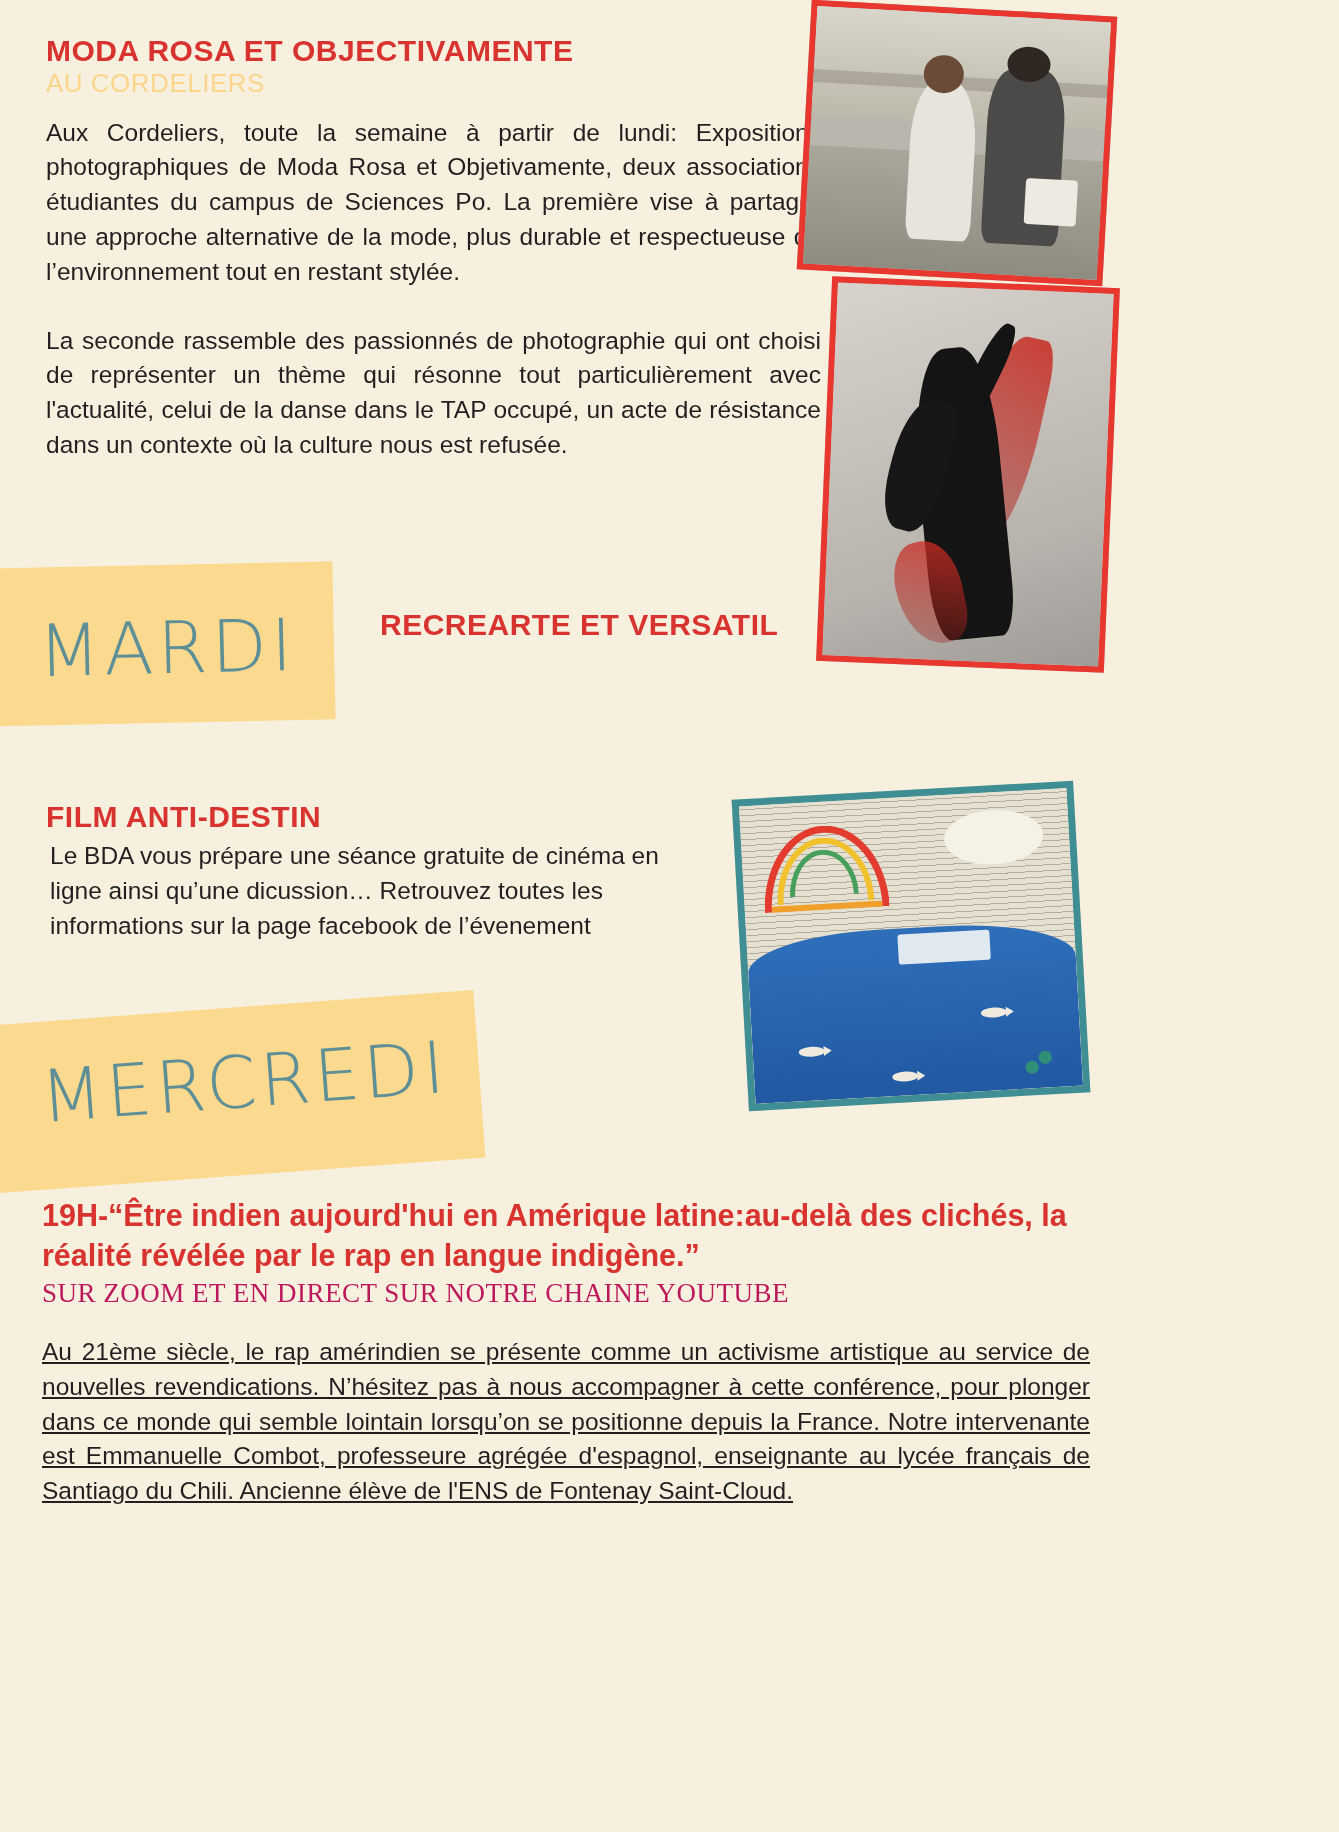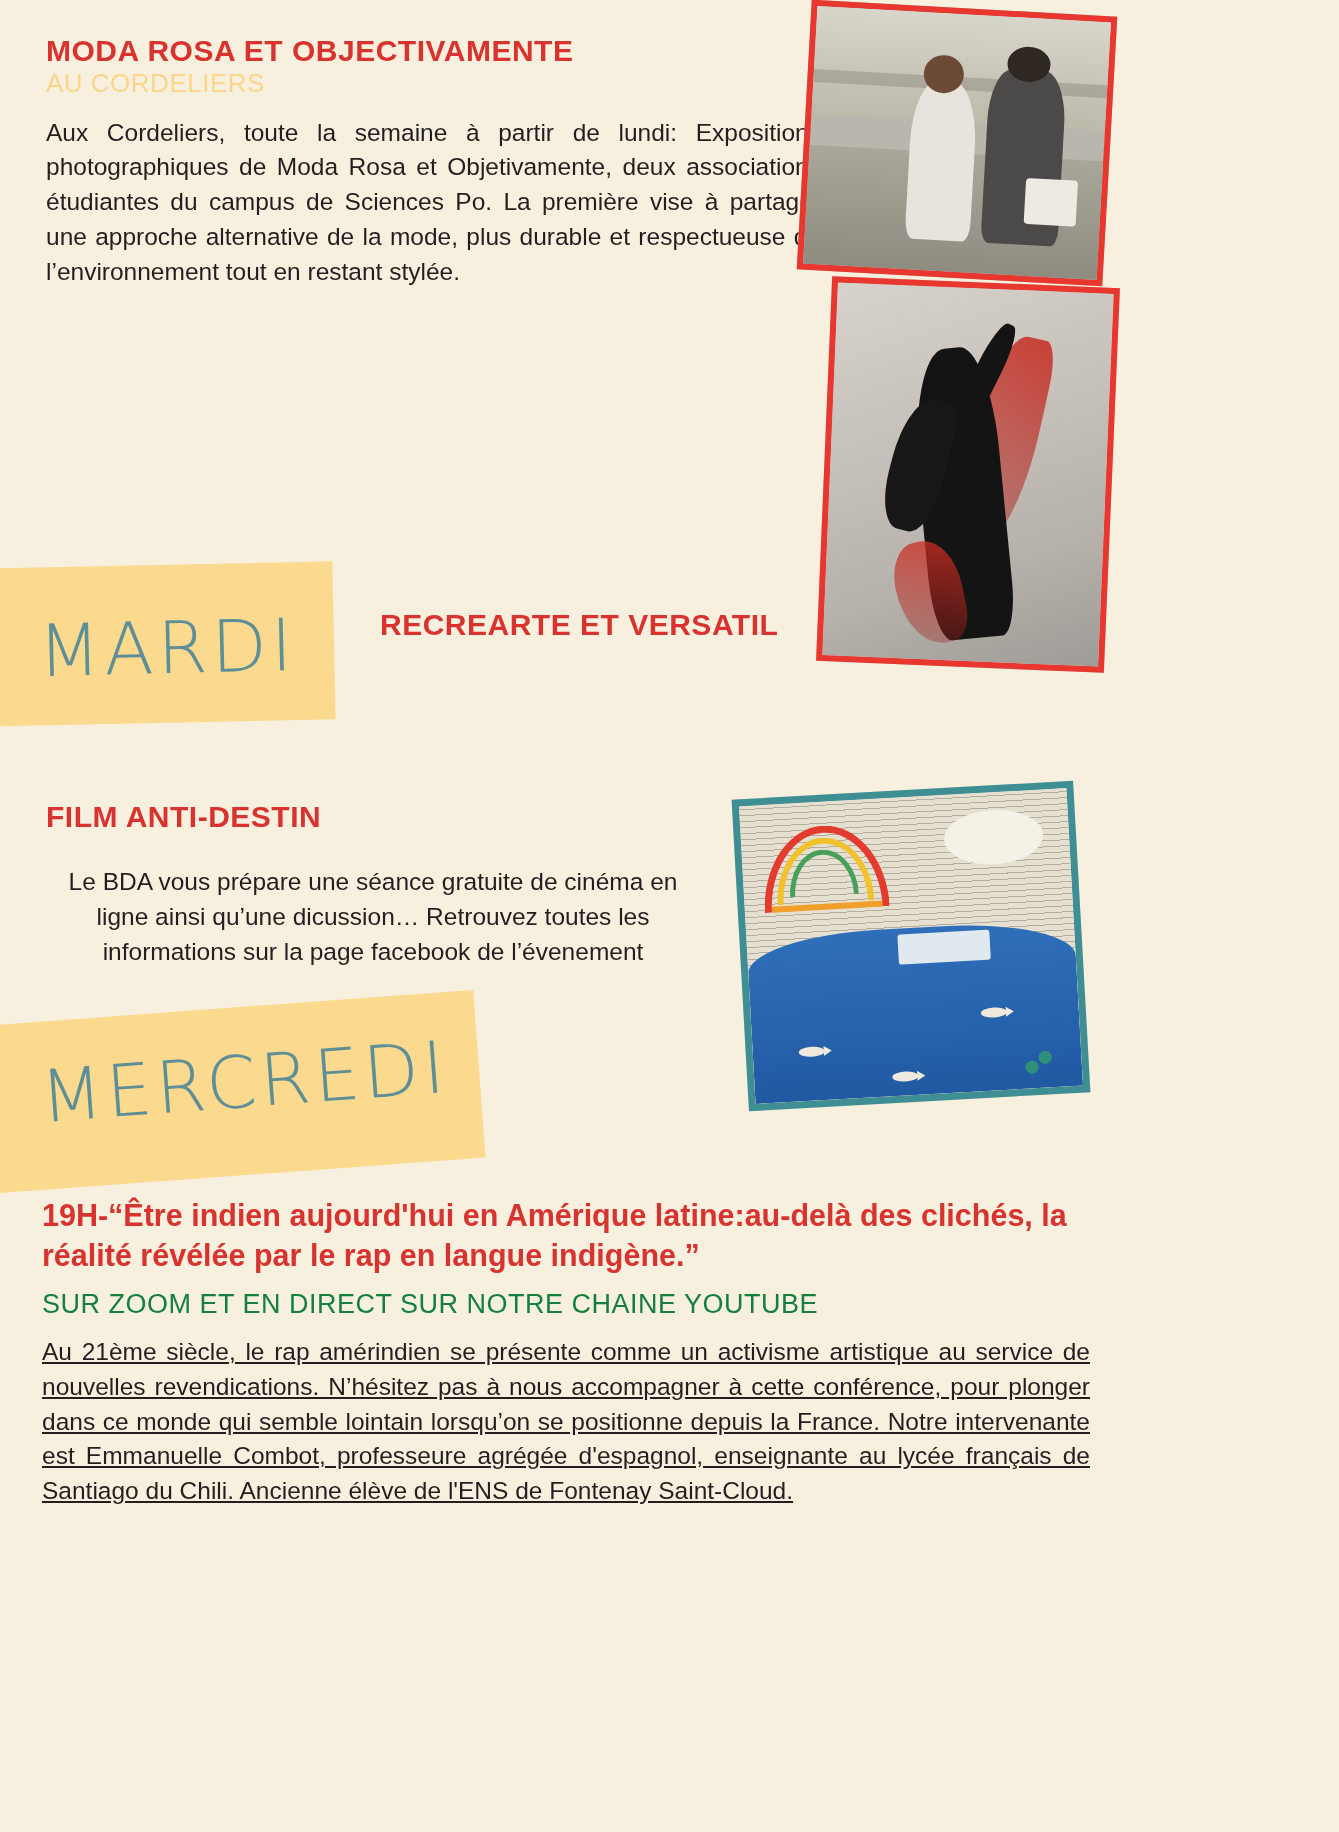--- a/index.html
+++ b/index.html
@@ -106,40 +106,41 @@
     margin-left: 8px;
   }
 
   
   #film-block {
     position: absolute;
     left: 46px;
     top: 800px;
     width: 650px;
   }
-  #film-body { margin-top: 32px; margin-left: 4px; text-align: center; }
+  #film-body { margin-top: 6px; margin-left: 4px; }
 
   
   #conf-block {
     position: absolute;
     left: 42px;
     top: 1196px;
     width: 1060px;
   }
   #conf-title {
     color: #d8332f;
     font-size: 30.5px;
     line-height: 1.3;
     margin: 0;
   }
   #conf-sub {
-    color: #15803d;
+    color: #be185d;
     font-size: 27px;
     letter-spacing: 0.5px;
-    margin: 14px 0 0 0;
+    margin: 3px 0 0 0;
+    font-family: Liberation Serif, serif;
   }
   #conf-body {
     position: absolute;
     left: 42px;
     top: 1335px;
     width: 1048px;
     text-decoration: underline;
   }
 
   
@@ -305,20 +306,21 @@
 </style>
 </head>
 <body>
 
 <div class="page">
 
   <div id="moda-block">
     <h1 class="sec-title">MODA ROSA ET OBJECTIVAMENTE</h1>
     <div class="sec-sub">AU CORDELIERS</div>
     <p id="moda-para1" class="body-text justify">Aux Cordeliers, toute la semaine à partir de lundi: Expositions photographiques de Moda Rosa et Objetivamente, deux associations étudiantes du campus de Sciences Po. La première vise à partager une approche alternative de la mode, plus durable et respectueuse de l’environnement tout en restant stylée.</p>
+    <p id="moda-para2" class="body-text justify">La seconde rassemble des passionnés de photographie qui ont choisi de représenter un thème qui résonne tout particulièrement avec l'actualité, celui de la danse dans le TAP occupé, un acte de résistance dans un contexte où la culture nous est refusée.</p>
   </div>
 
   <div class="photo" id="photo-students">
     <div class="sky"></div>
     <div class="bldg"></div>
     <div class="ground"></div>
     <div class="fig-a"></div>
     <div class="fig-b"></div>
     <div class="bag"></div>
   </div>

